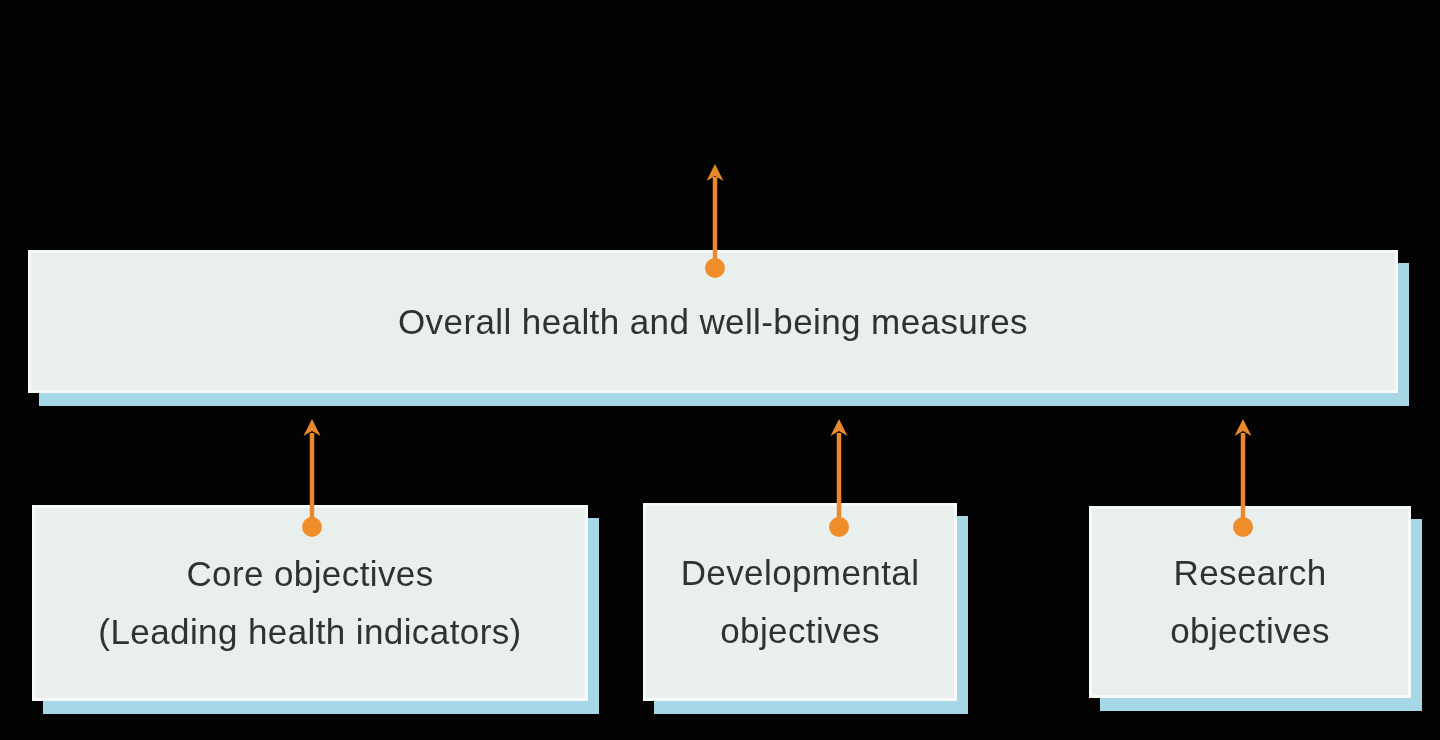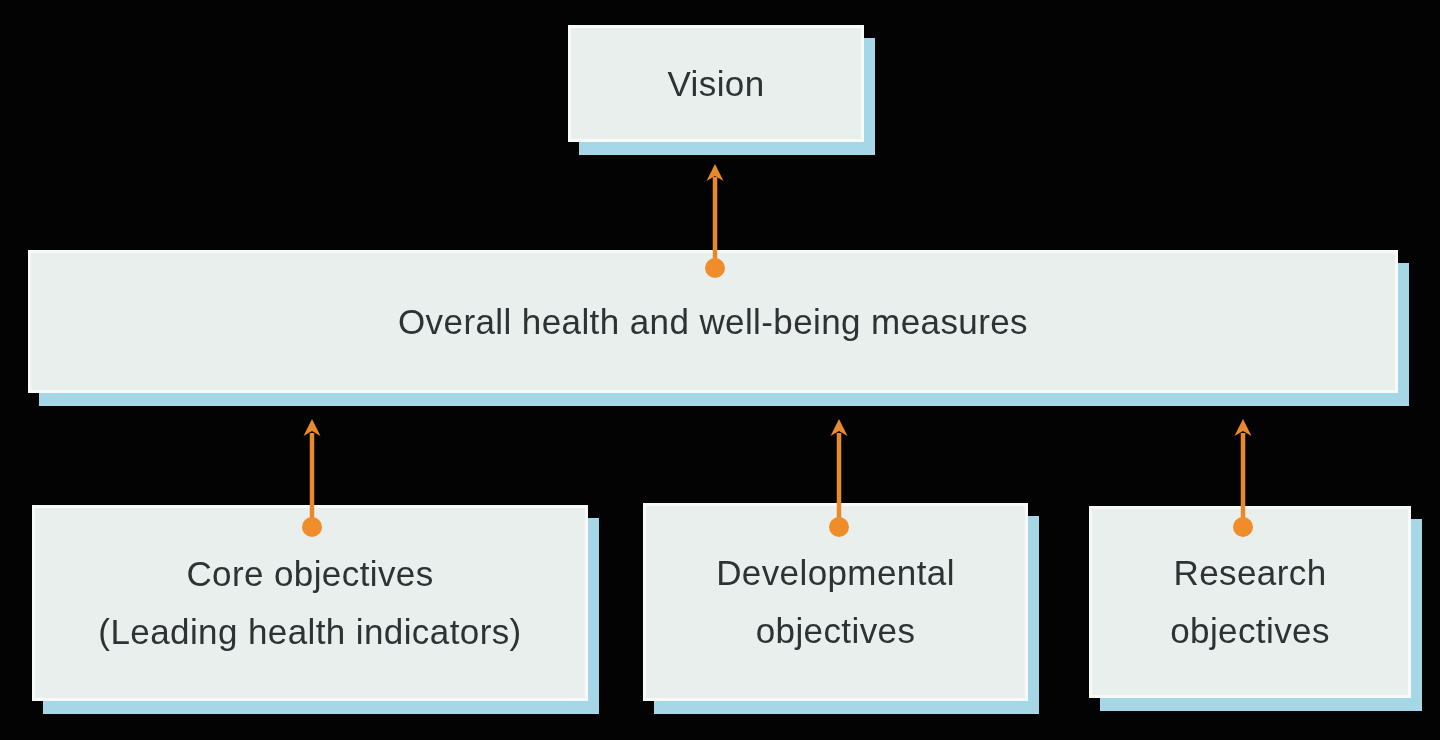--- a/index.html
+++ b/index.html
@@ -27,44 +27,41 @@
     align-items: center;
     justify-content: center;
     text-align: center;
     font-size: 35px;
     line-height: 58px;
     letter-spacing: 0.4px;
   }
   .node-vision    { left: 568px;  top: 25px;  width: 296px;  height: 117px; }
   .node-measures  { left: 28px;   top: 250px; width: 1370px; height: 143px; }
   .node-core      { left: 32px;   top: 505px; width: 556px;  height: 196px; }
-  .node-dev       { left: 643px;  top: 503px; width: 385px;  height: 198px; }
+  .node-dev       { left: 643px;  top: 503px; width: 314px;  height: 198px; }
   .node-research  { left: 1089px; top: 506px; width: 322px;  height: 192px; }
 
   .arrow {
     position: absolute;
     z-index: 5;
   }
   .arrow-vision   { left: 703px;  top: 163px; }
   .arrow-core     { left: 300px;  top: 415px; }
   .arrow-dev      { left: 827px;  top: 415px; }
   .arrow-research { left: 1231px; top: 415px; }
 
   .arrow svg .shaft  { stroke: var(--arrow, #e8892d); stroke-width: 4.5; }
   .arrow svg .head   { fill: var(--arrow, #e8892d); }
   .arrow svg .dot    { fill: var(--arrow-dot, #ef8d2b); }
 </style>
 </head>
 <body>
 
 <div class="canvas">
 
-  <div class="node node-vision">
-    <span>Vision</span>
-  </div>
 
   <div class="node node-core">
     <span>Core objectives</span>
     <span>(Leading health indicators)</span>
   </div>
 
   <div class="node node-measures">
     <span>Overall health and well-being measures</span>
   </div>
 

